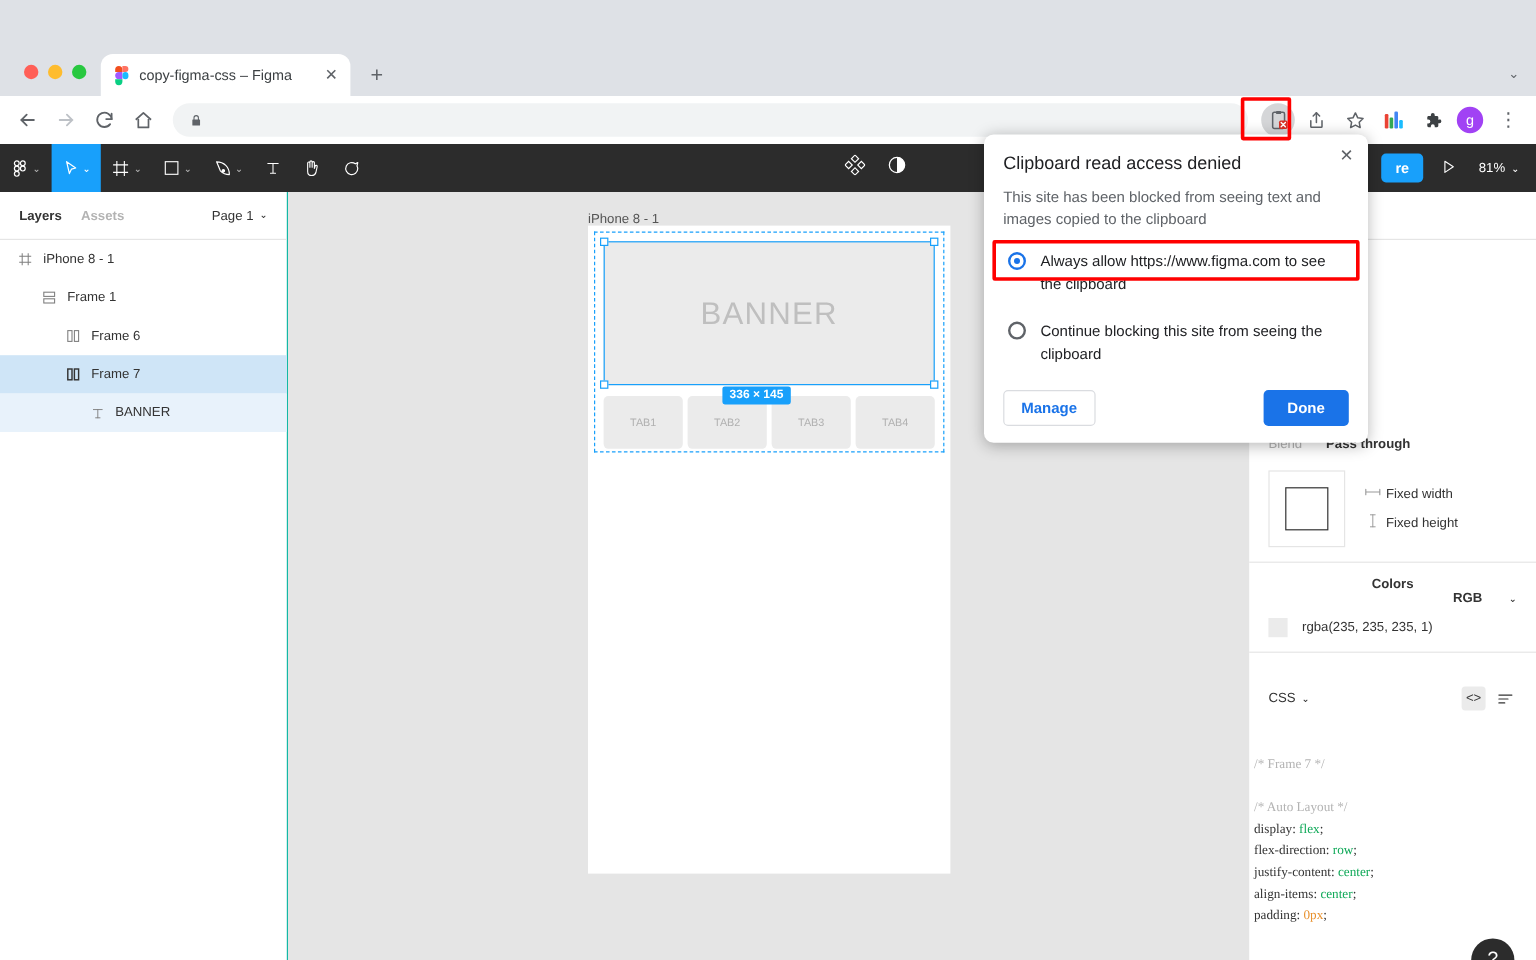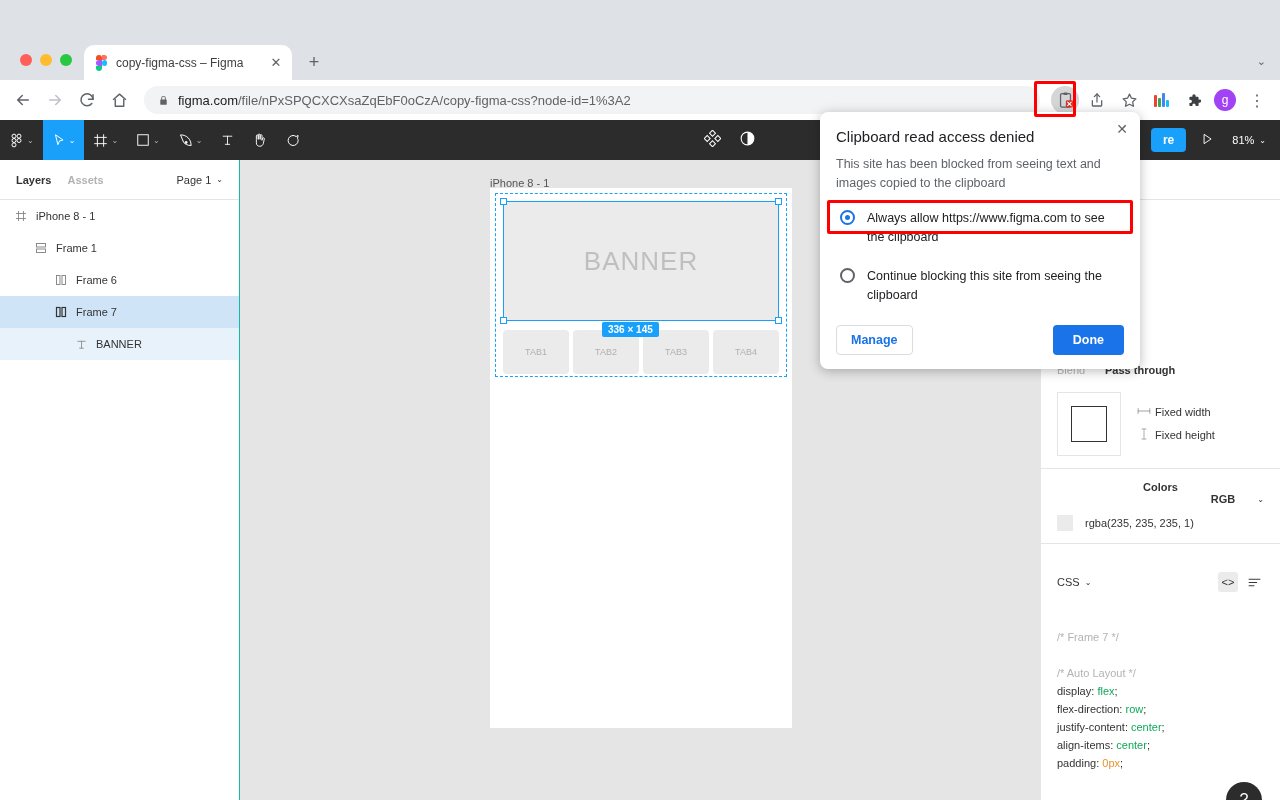--- a/index.html
+++ b/index.html
@@ -271,21 +271,21 @@
     font-size: 11px; color: #333;
   }
   .code-ctl .sel-lang { display: flex; align-items: center; gap: 5px; }
   .code-ctl .icons { margin-left: auto; display: flex; align-items: center; gap: 6px; }
   .ci {
     width: 20px; height: 20px; display: flex; align-items: center;
     justify-content: center; font-size: 11px; color: #333;
   }
   .ci.on { background: #ebebeb; border-radius: 3px; }
   .code-block {
-    padding: 4px 16px; font-family: Liberation Sans, sans-serif;
+    padding: 4px 4px; font-family: Liberation Serif, serif;
     font-size: 11px; line-height: 18px; color: #333;
     white-space: pre;
   }
   .cm { color: #b3b3b3; }
   .cv { color: #0fa958; }
   .cn { color: #e8912d; }
   .help-fab {
     position: absolute; right: 18px; bottom: 18px;
     width: 36px; height: 36px; border-radius: 50%;
     background: #2c2c2c; color: #fff;
@@ -382,21 +382,20 @@
       <svg width="17" height="17" viewBox="0 0 24 24" fill="none" stroke="currentColor" stroke-width="2" stroke-linejoin="round">
           <path d="M3 11l9-8 9 8"></path>
           <path d="M6 10v10h12V10"></path>
         </svg>
     </div>
 
     <div class="omnibox">
       <svg width="11" height="13" viewBox="0 0 24 24" fill="#5f6368">
           <path d="M12 2a5 5 0 00-5 5v3H6a1 1 0 00-1 1v9a1 1 0 001 1h12a1 1 0 001-1v-9a1 1 0 00-1-1h-1V7a5 5 0 00-5-5zm0 2a3 3 0 013 3v3H9V7a3 3 0 013-3z"></path>
         </svg>
-      <span class="url"><span class="dom">figma.com</span><span class="rest">/file/nPxSPQCXCXsaZqEbF0oCzA/copy-figma-css?node-id=1%3A2</span></span>
     </div>
 
     <div class="tb-right">
       <div class="tb-icon active-bg">
         <svg width="17" height="18" viewBox="0 0 24 24">
           <rect x="5" y="3" width="14" height="19" rx="2" fill="none" stroke="#5f6368" stroke-width="1.8"></rect>
           <rect x="9" y="1.5" width="6" height="3.5" rx="1" fill="#5f6368"></rect>
           <rect x="12.5" y="12.5" width="10" height="10" rx="2" fill="#d93025"></rect>
           <path d="M15 15l5 5M20 15l-5 5" stroke="#fff" stroke-width="1.6" stroke-linecap="round"></path>
         </svg>

